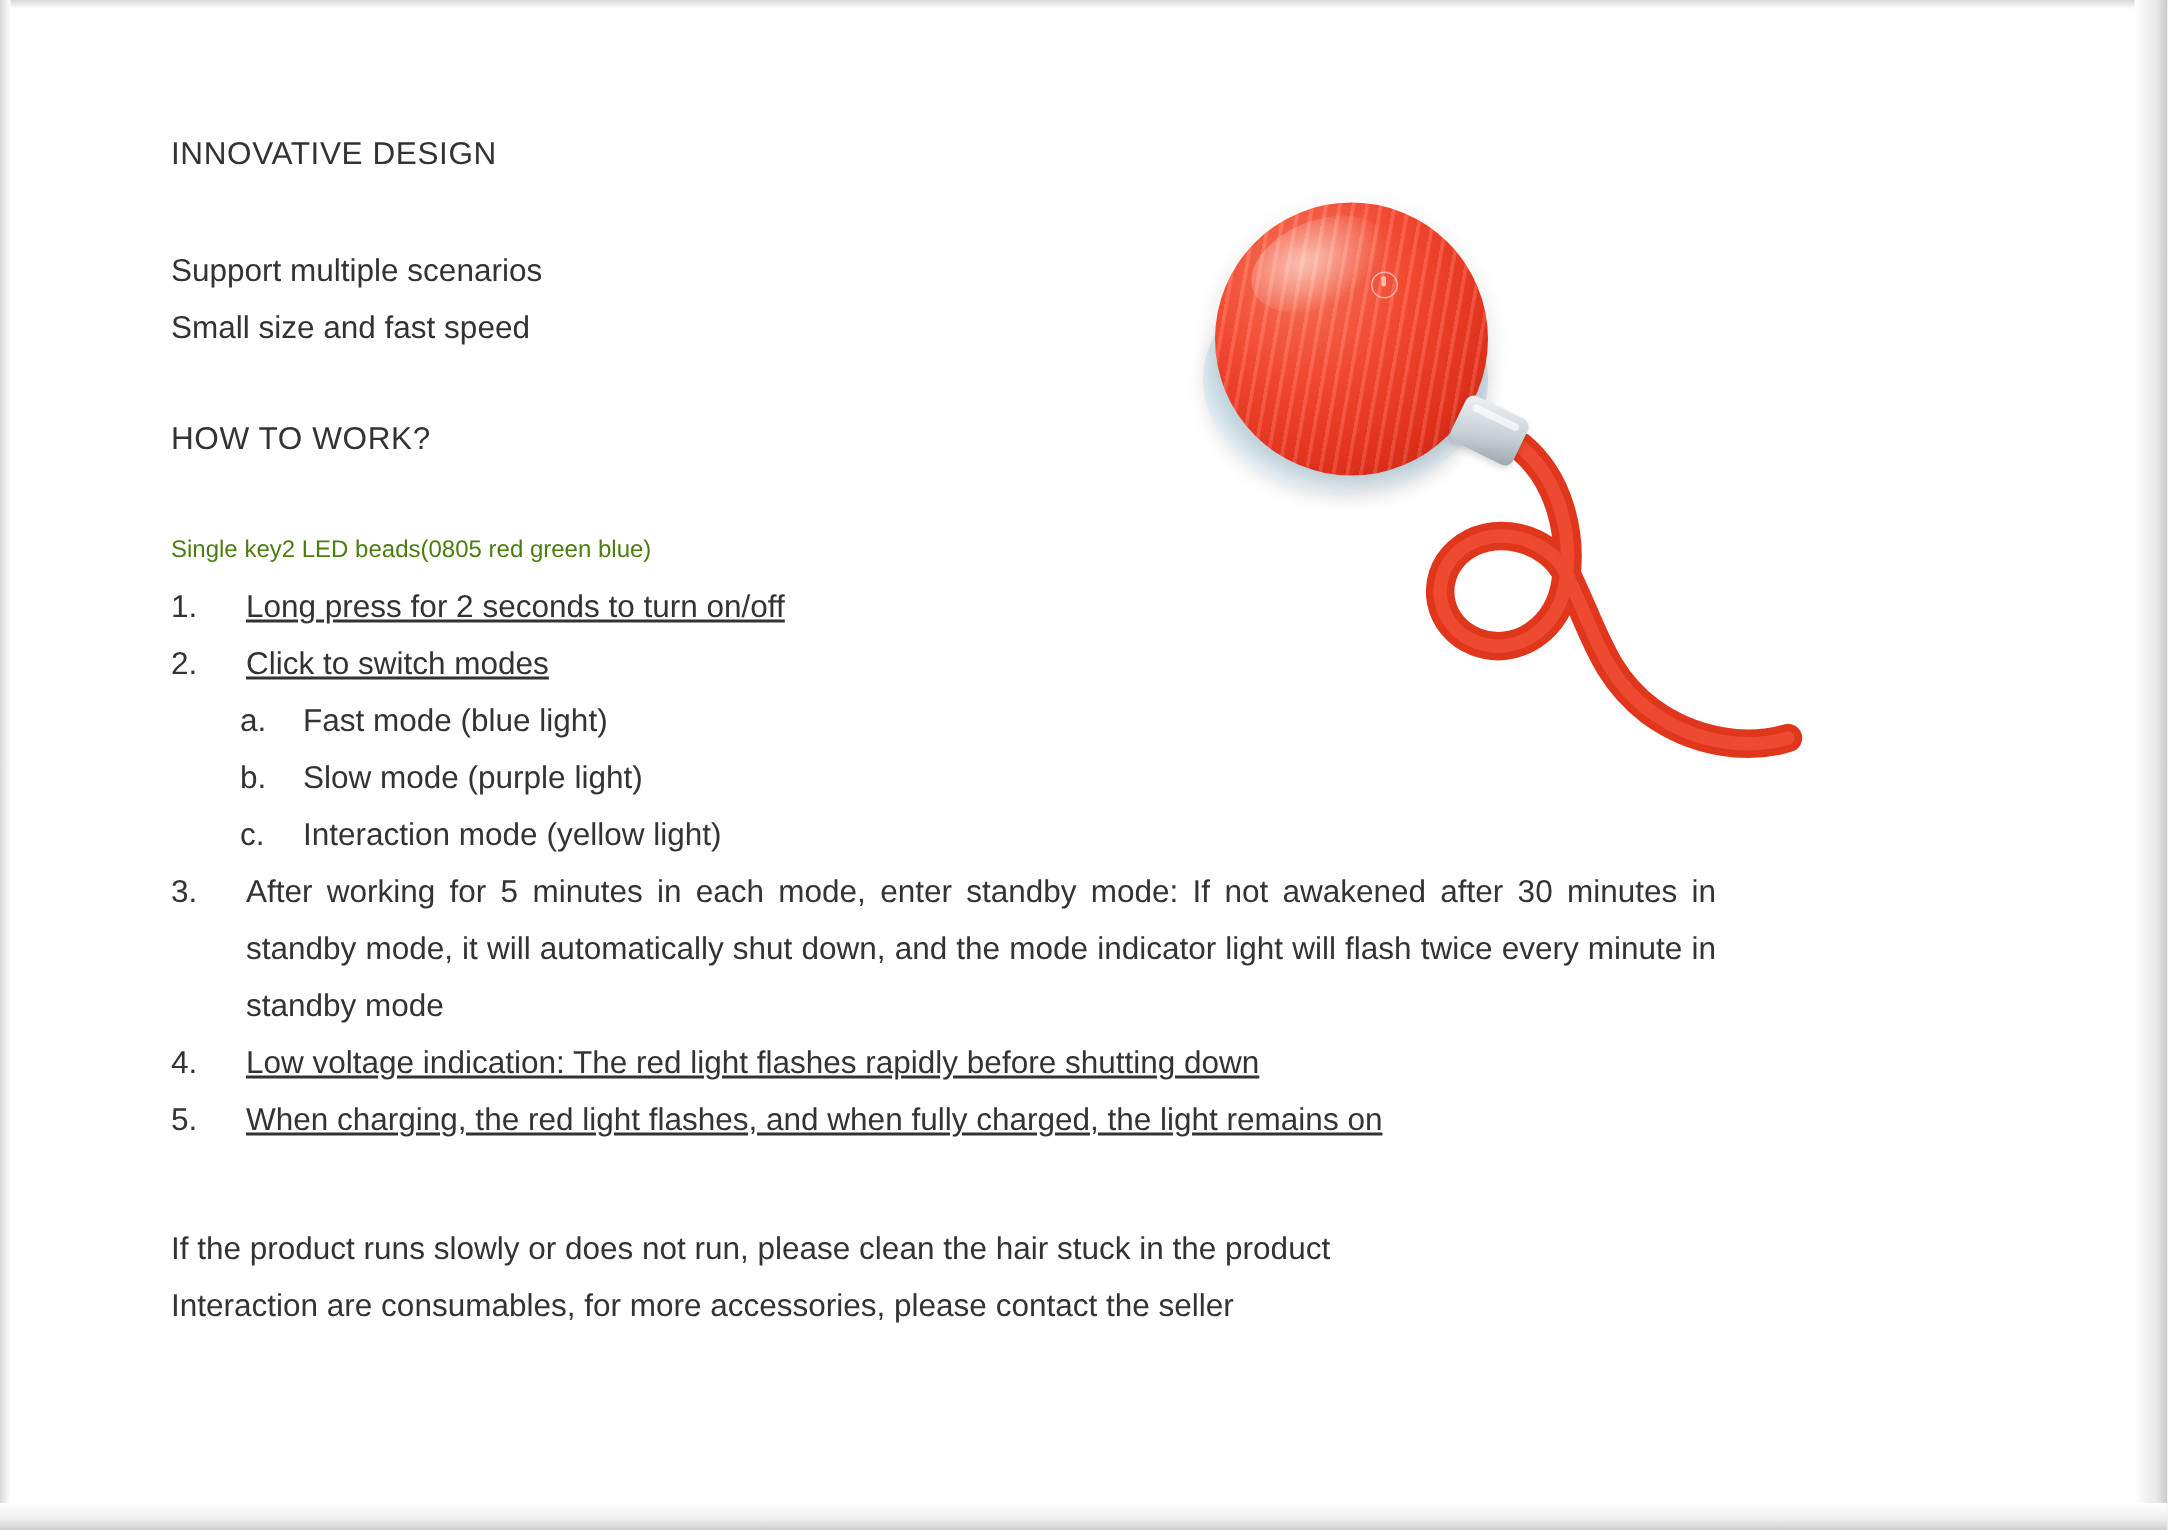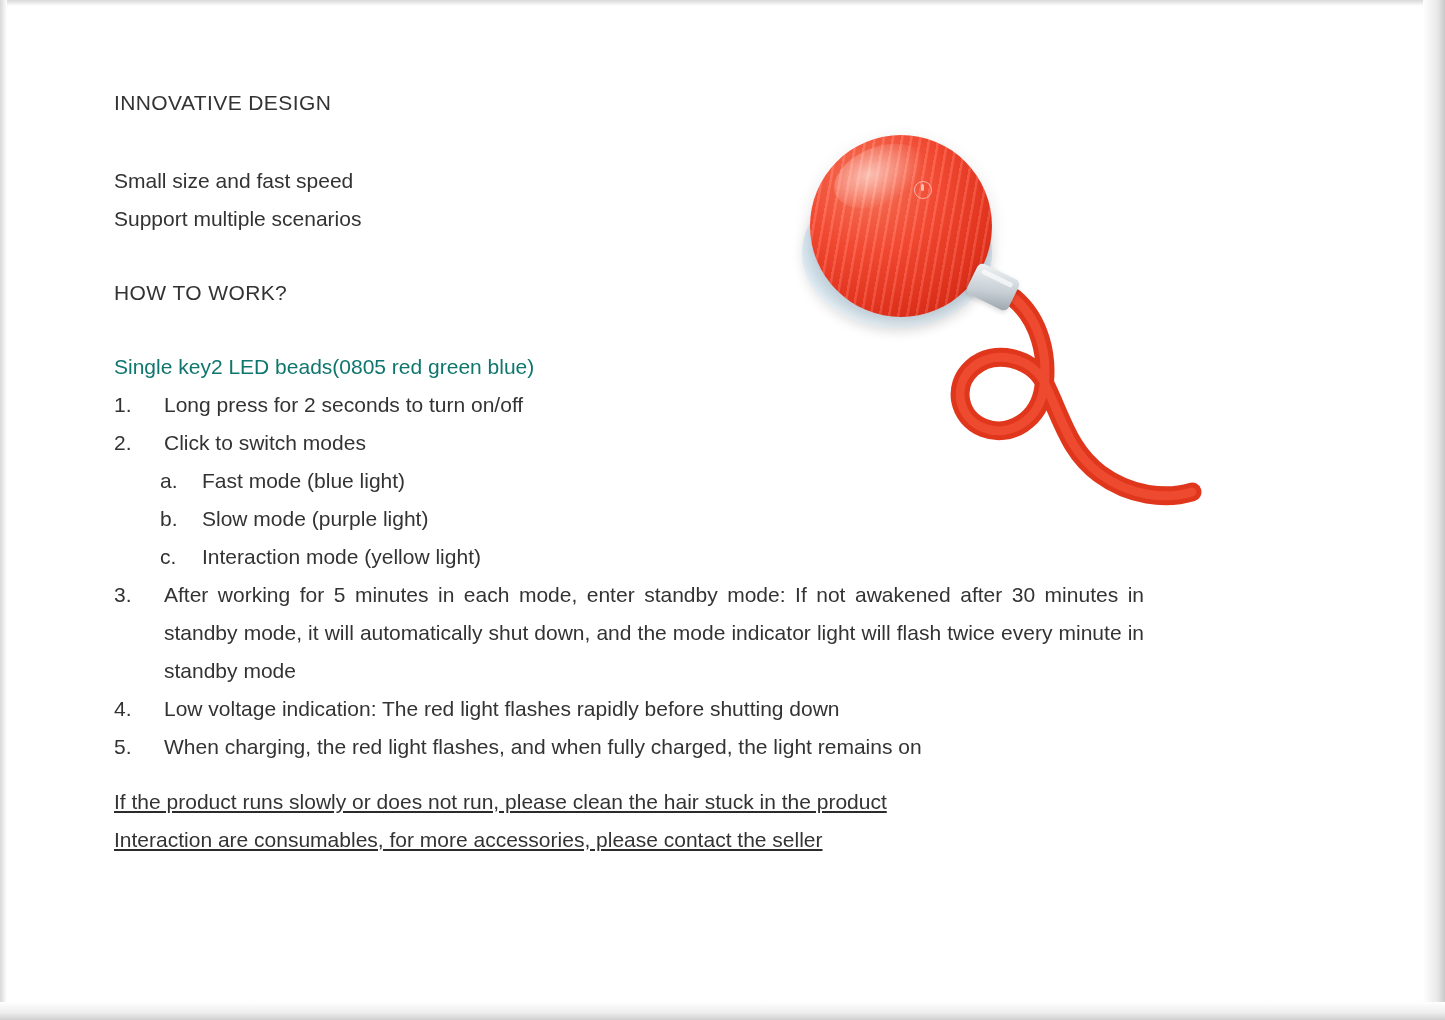--- a/index.html
+++ b/index.html
@@ -74,23 +74,23 @@
   .spacer-md { height: 40px; }
 
   .para-line {
     font-size: 21px;
     line-height: 38px;
     color: #333333;
     white-space: nowrap;
   }
 
   .lead-line {
-    font-size: 21px;
-    line-height: 38px;
-    color: #0f766e;
+    font-size: 16px;
+    line-height: 38px;
+    color: #4d7c0f;
   }
 
   ol.numlist {
     list-style: none;
     margin: 0;
     padding: 0;
   }
   ol.numlist > li {
     position: relative;
     padding-left: 50px;
@@ -108,20 +108,21 @@
     font-size: 21px;
     color: #333333;
   }
   ol.numlist > li .li-text {
     display: block;
     text-align: justify;
     text-justify: inter-word;
   }
   ol.numlist > li .li-text.nowrap {
     white-space: nowrap;
+    text-decoration: underline;
   }
 
   ol.alphalist {
     list-style: none;
     margin: 0;
     padding: 0 0 0 46px;
   }
   ol.alphalist > li {
     position: relative;
     padding-left: 42px;
@@ -133,22 +134,21 @@
   ol.alphalist > li > .marker {
     position: absolute;
     left: 0;
     top: 0;
     width: 30px;
     font-size: 21px;
     color: #333333;
   }
 
   .footer-block {
-    margin-top: 17px;
-    text-decoration: underline;
+    margin-top: 48px;
   }
   .footer-line {
     font-size: 21px;
     line-height: 38px;
     color: #333333;
     white-space: nowrap;
   }
 
   
   .product {
@@ -291,22 +291,22 @@
   <div class="edge-bottom"></div>
 
   <div class="content">
 
     <div class="text-col">
 
       <div class="heading">INNOVATIVE DESIGN</div>
 
       <div class="spacer-lg"></div>
 
+      <div class="para-line">Support multiple scenarios</div>
       <div class="para-line">Small size and fast speed</div>
-      <div class="para-line">Support multiple scenarios</div>
 
       <div class="spacer-md"></div>
 
       <div class="heading">HOW TO WORK?</div>
 
       <div class="spacer-md"></div>
 
       <div class="lead-line">Single key2 LED beads(0805 red green blue)</div>
 
       <ol class="numlist">

